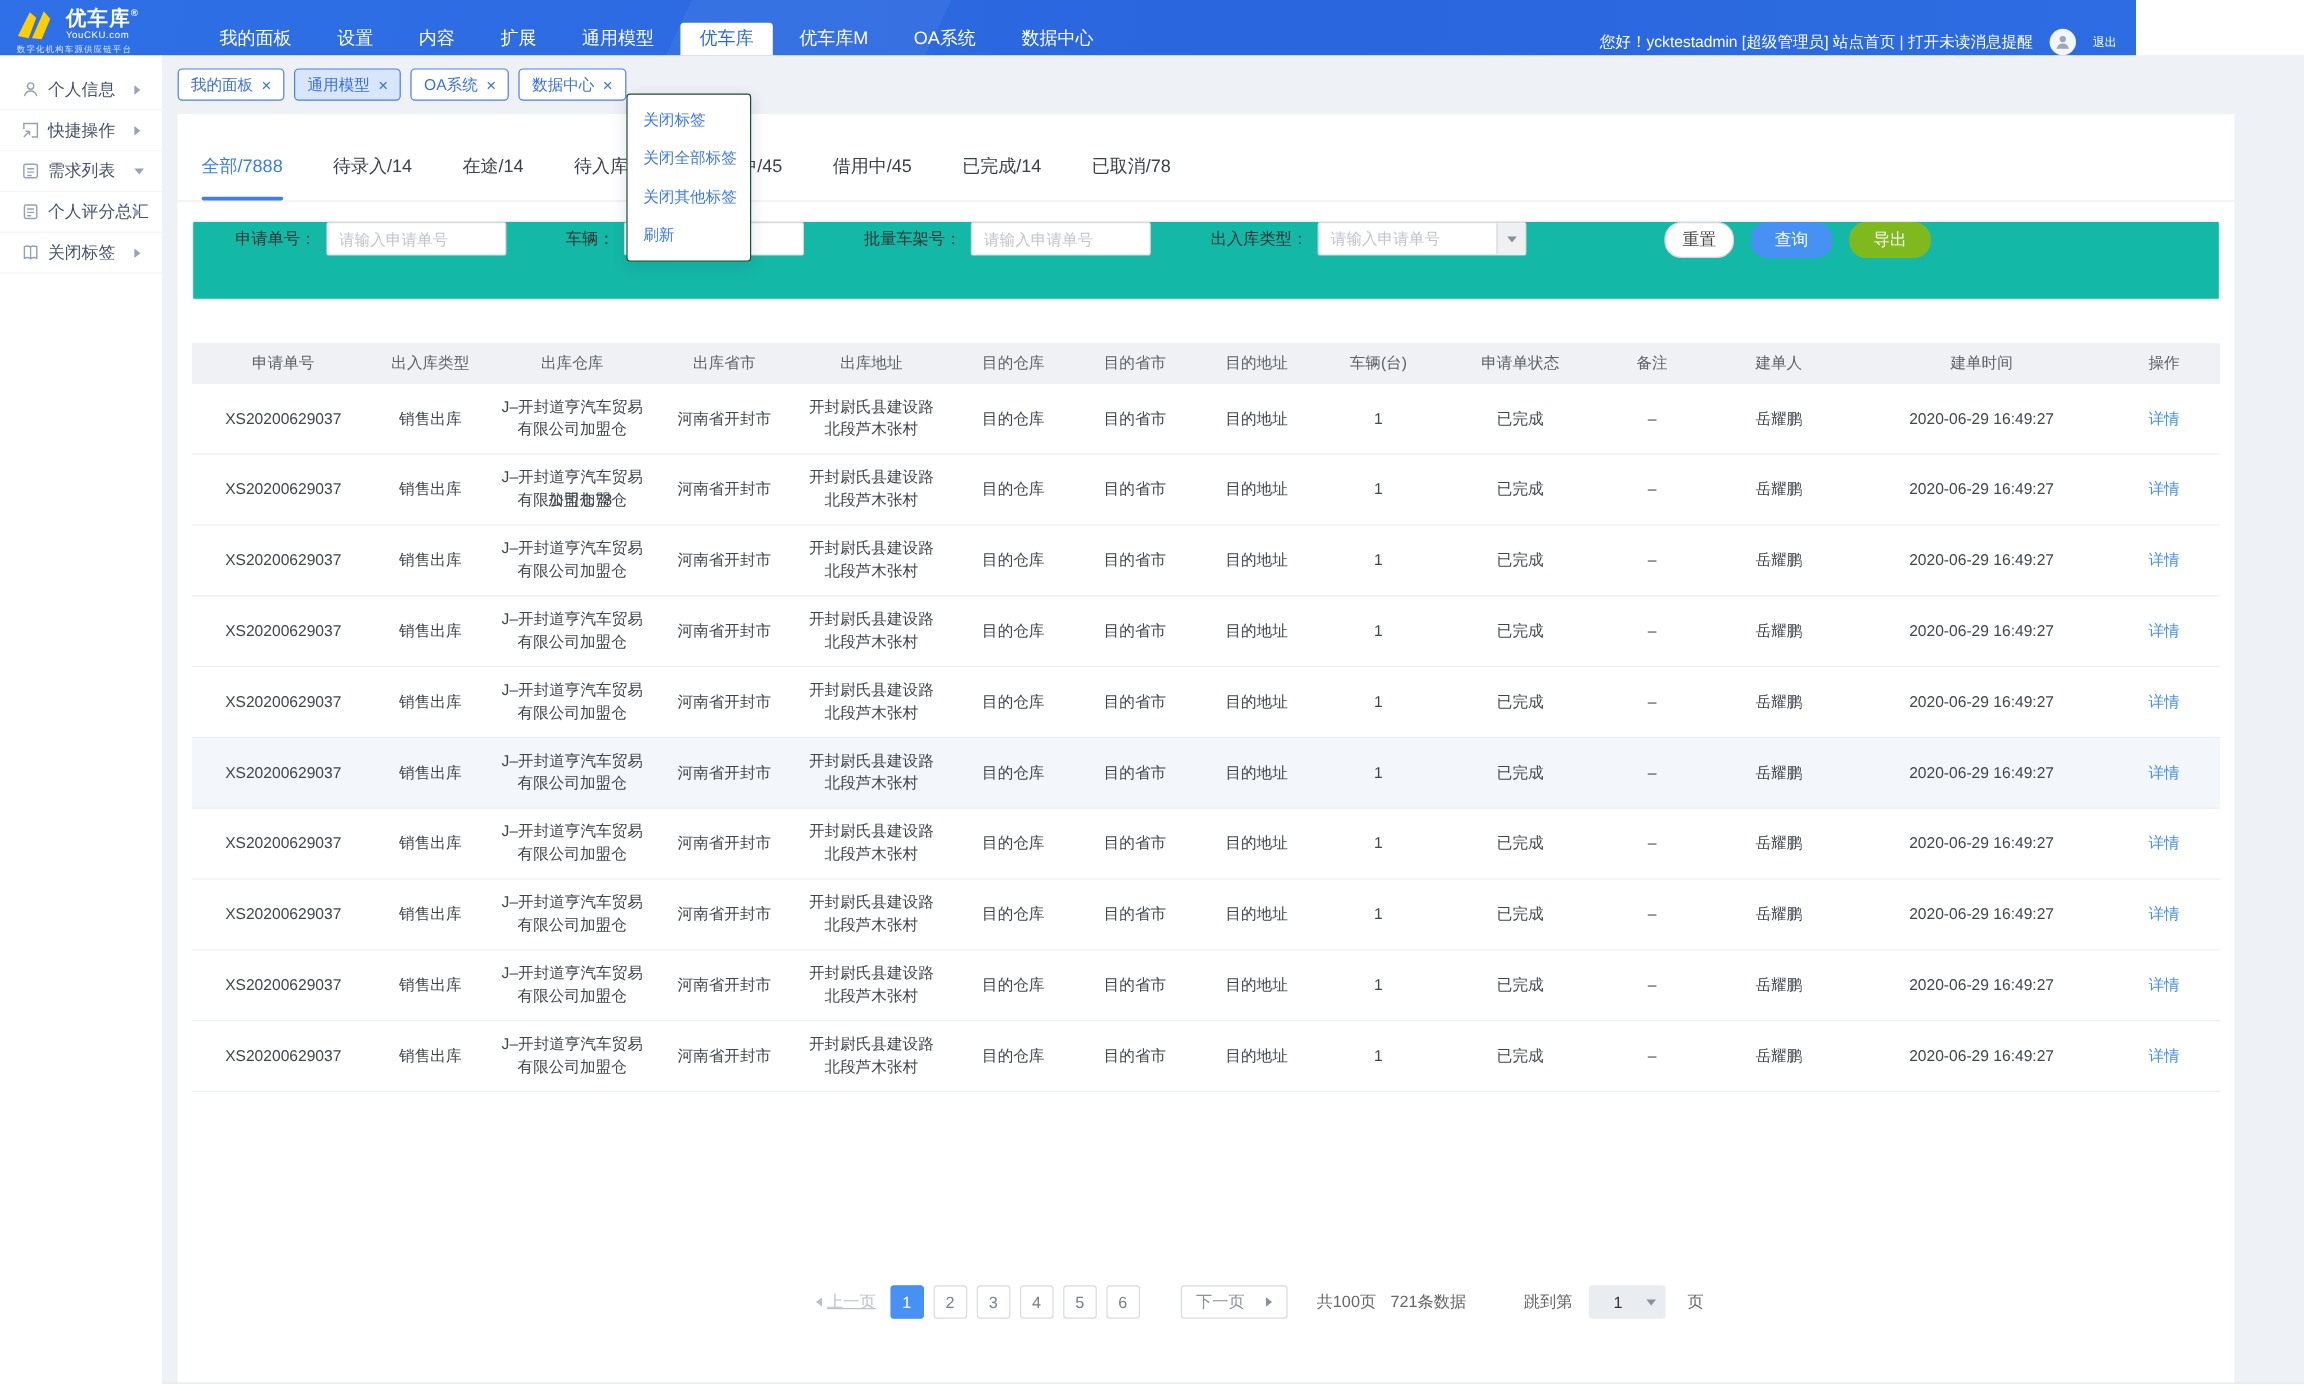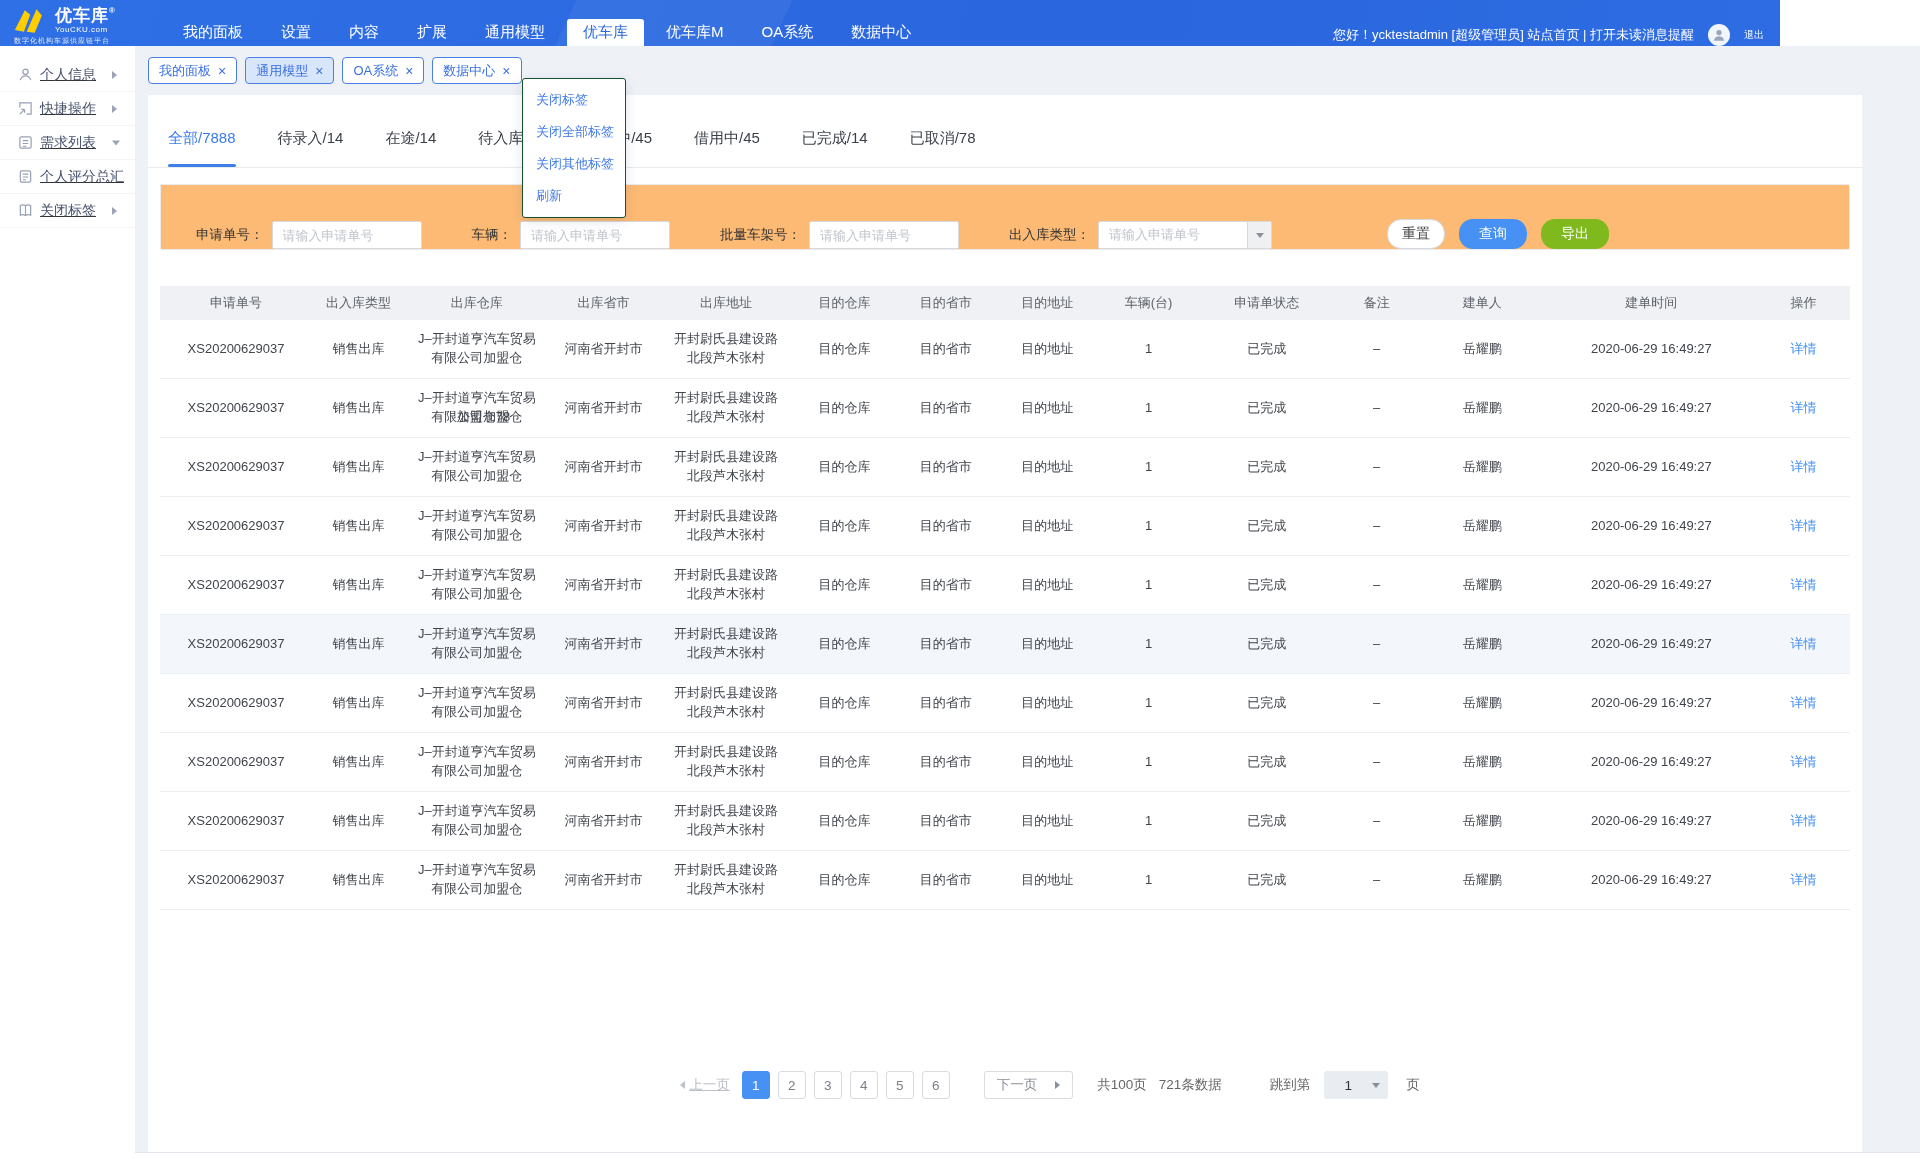--- a/index.html
+++ b/index.html
@@ -28,21 +28,21 @@
   .nav-right { margin-left:auto; display:flex; align-items:center; padding-right:16px; gap:14px; }
   .nav-greeting { color:#fff; font-size:13px; }
   .avatar { width:22px; height:22px; border-radius:50%; background:#f2f5fa; display:flex; align-items:center; justify-content:center; }
   .nav-logout { color:#fff; font-size:10px; cursor:pointer; }
 
   
   .content-bg { position:absolute; left:135px; top:46px; width:1785px; height:1107px;
     background:#eef1f6; border-bottom:1px solid #e2e6ec; }
 
   
-  .sidebar { position:absolute; left:0; top:46px; width:135px; height:1107px; background:#fff; padding-top:12px; z-index:2;text-decoration:underline; }
+  .sidebar { position:absolute; left:0; top:46px; width:135px; height:1107px; background:#fff; padding-top:12px; z-index:2; }
   .side-item { position:relative; height:34px; display:flex; align-items:center; padding-left:18px;
     font-size:14px; color:#45506a; cursor:pointer; border-bottom:1px solid #f3f5f9; }
   .side-item .sicon { width:15px; height:15px; margin-right:7px; flex:none; }
   .side-arrow { position:absolute; left:112px; top:50%; transform:translateY(-50%);
     width:0; height:0; }
   .side-arrow.right { border-top:4px solid transparent; border-bottom:4px solid transparent; border-left:5px solid #9aa3b5; }
   .side-arrow.down { border-left:4px solid transparent; border-right:4px solid transparent; border-top:5px solid #9aa3b5; }
   .side-sub { background:#f1f5fb; }
   .sub-item { height:34px; display:flex; align-items:center; padding-left:28px;
     font-size:13.5px; color:#697590; cursor:pointer; }
@@ -69,21 +69,21 @@
   .tabs-row { height:73px; display:flex; align-items:center; padding:14px 0 0 20px;
     border-bottom:1px solid #e8ebf0; }
   .tab { position:relative; height:57px; display:flex; align-items:center; margin-right:42px;
     font-size:15px; color:#3a3f48; cursor:pointer; white-space:nowrap; }
   .tab.active { color:#3a7ce8; }
   .tab.active::after { content:""; position:absolute; left:0; right:0; bottom:0; height:3px;
     background:#3f7fe8; border-radius:2px; }
 
   
   .filter-panel { margin:16px 12px 0 12px; height:66px; border:1px solid #e9ebef; border-radius:2px;
-    background:#fdba74; display:flex; align-items:flex-end; padding-left:35px; }
+    background:#14b8a6; display:flex; align-items:flex-start; padding-left:35px; }
   .f-group { display:flex; align-items:center; margin-right:50px; }
   .f-label { font-size:13.5px; color:#333; margin-right:8px; white-space:nowrap; }
   .f-input { width:150px; height:28px; border:1px solid #d9d9d9; border-radius:2px;
     padding:0 10px; font-size:13px; color:#333; background:#fff; outline:none;
     font-family:"Liberation Sans","DejaVu Sans",sans-serif; }
   .f-input::placeholder { color:#c0c4cc; }
   .f-select { position:relative; width:174px; height:28px; border:1px solid #d9d9d9; border-radius:2px; background:#fff; display:flex; align-items:center; cursor:pointer; }
   .f-select .sel-text { flex:1; padding:0 10px; font-size:13px; color:#c0c4cc; white-space:nowrap; overflow:hidden; }
   .sel-arrow-box { width:24px; height:26px; background:#eef0f2; border-left:1px solid #d9d9d9;
     display:flex; align-items:center; justify-content:center; }

